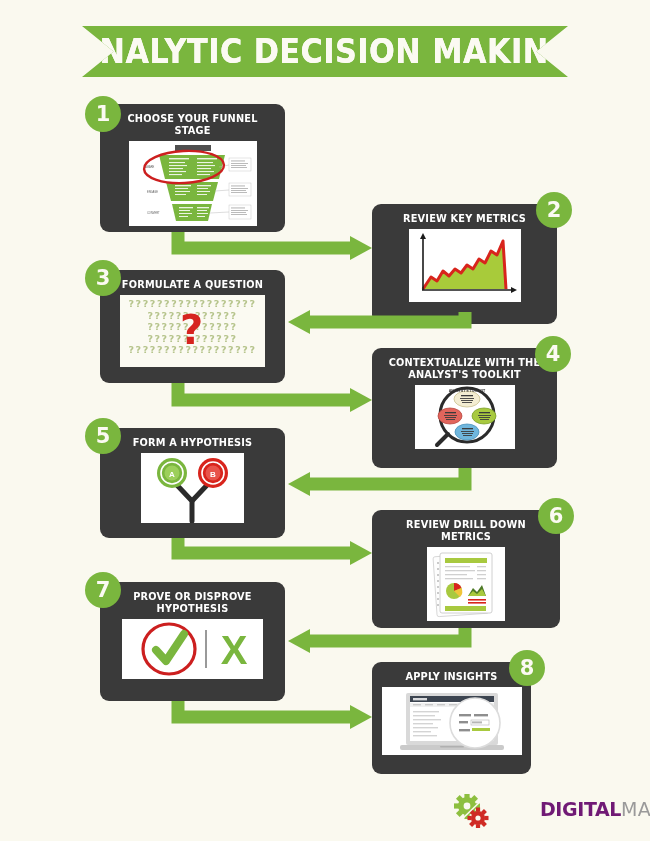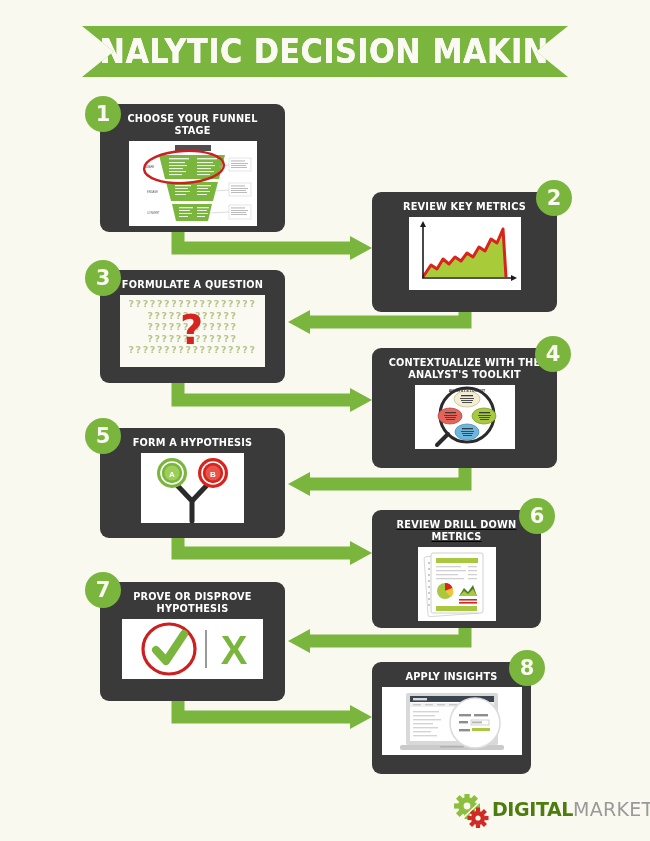--- a/index.html
+++ b/index.html
@@ -70,21 +70,21 @@
   .arrow-svg{position:absolute;overflow:visible;}
 
   
   .logo{position:absolute;left:452px;top:792px;width:180px;height:36px;}
   .logo-text{
     position:absolute;left:40px;top:6px;
     font-family:"DejaVu Sans", sans-serif;
     font-size:19px;font-weight:bold;letter-spacing:-0.4px;
     white-space:nowrap;
   }
-  .logo-a{color:#4d7c0f;}
+  .logo-a{color:#701a75;margin-left:48px;}
   .logo-b{color:#9a9a9a;font-weight:normal;letter-spacing:0.3px;}
 
   
   .qgrid{
     position:absolute;inset:0;background:#fbfaf2;
     font-family:"DejaVu Sans", sans-serif;
     color:#b6c48c;font-size:9.5px;font-weight:bold;
     line-height:11.5px;letter-spacing:1.6px;
     padding:3px 4px 0 4px;box-sizing:border-box;
     text-align:center;overflow:hidden;
@@ -171,21 +171,21 @@
           <line x1="90" y1="26" x2="100" y2="24" stroke="#bbbbbb" stroke-width="0.5"></line>
           <line x1="86" y1="50" x2="100" y2="49" stroke="#bbbbbb" stroke-width="0.5"></line>
           <line x1="81" y1="72" x2="100" y2="71" stroke="#bbbbbb" stroke-width="0.5"></line>
         </g>
         <ellipse cx="55" cy="26" rx="40" ry="16" fill="none" stroke="#cc1f1f" stroke-width="2.4" transform="rotate(-3 55 26)"></ellipse>
       </svg>
     </div>
     <div class="badge" style="left:-15px;top:-8px;">1</div>
   </div>
 
-  <div class="box" style="left:372px;top:192px;width:185px;height:120px;">
+  <div class="box" style="left:372px;top:204px;width:185px;height:120px;">
     <div class="box-title">REVIEW KEY METRICS</div>
     <div class="box-img" style="width:112px;height:73px;">
       <svg viewBox="0 0 112 73" width="112" height="73">
         <rect x="0" y="0" width="112" height="73" fill="#ffffff"></rect>
         <polygon points="14,60 22,48 28,52 34,42 40,47 46,40 52,44 58,36 64,40 70,30 76,34 82,22 88,26 94,12 97,60" fill="#a8cb3a"></polygon>
         <polyline points="14,60 22,48 28,52 34,42 40,47 46,40 52,44 58,36 64,40 70,30 76,34 82,22 88,26 94,12 97,60" fill="none" stroke="#d8241c" stroke-width="3" stroke-linejoin="round"></polyline>
         <line x1="14" y1="8" x2="14" y2="61" stroke="#1b1b1b" stroke-width="1.6"></line>
         <line x1="13" y1="61" x2="104" y2="61" stroke="#1b1b1b" stroke-width="1.6"></line>
         <polygon points="14,4 11,10 17,10" fill="#1b1b1b"></polygon>
         <polygon points="108,61 102,58 102,64" fill="#1b1b1b"></polygon>
@@ -262,21 +262,21 @@
         <text x="31" y="23.5" font-size="8" font-weight="bold" fill="#ffffff" text-anchor="middle" font-family="sans-serif">A</text>
         <circle cx="72" cy="20" r="15" fill="#d8241c"></circle>
         <circle cx="72" cy="20" r="11" fill="none" stroke="#ffffff" stroke-width="1.6"></circle>
         <circle cx="72" cy="20" r="7.5" fill="#e8534a"></circle>
         <text x="72" y="23.5" font-size="8" font-weight="bold" fill="#ffffff" text-anchor="middle" font-family="sans-serif">B</text>
       </svg>
     </div>
     <div class="badge" style="left:-15px;top:-10px;">5</div>
   </div>
 
-  <div class="box" style="left:372px;top:510px;width:169px;height:118px;text-decoration:underline;">
+  <div class="box" style="left:372px;top:510px;width:188px;height:118px;">
     <div class="box-title">REVIEW DRILL DOWN METRICS</div>
     <div class="box-img" style="width:78px;height:74px;">
       <svg viewBox="0 0 78 74" width="78" height="74">
         <rect x="0" y="0" width="78" height="74" fill="#ffffff"></rect>
         <rect x="8" y="8" width="52" height="60" rx="2" fill="#fdfdfd" stroke="#cfcfcf" stroke-width="0.8" transform="rotate(-4 34 38)"></rect>
         <rect x="13" y="6" width="52" height="60" rx="2" fill="#ffffff" stroke="#c4c4c4" stroke-width="0.8"></rect>
         <g fill="#b9b9b9">
           <circle cx="11" cy="16" r="1"></circle>
             <circle cx="11" cy="22" r="1"></circle>
             <circle cx="11" cy="28" r="1"></circle>

